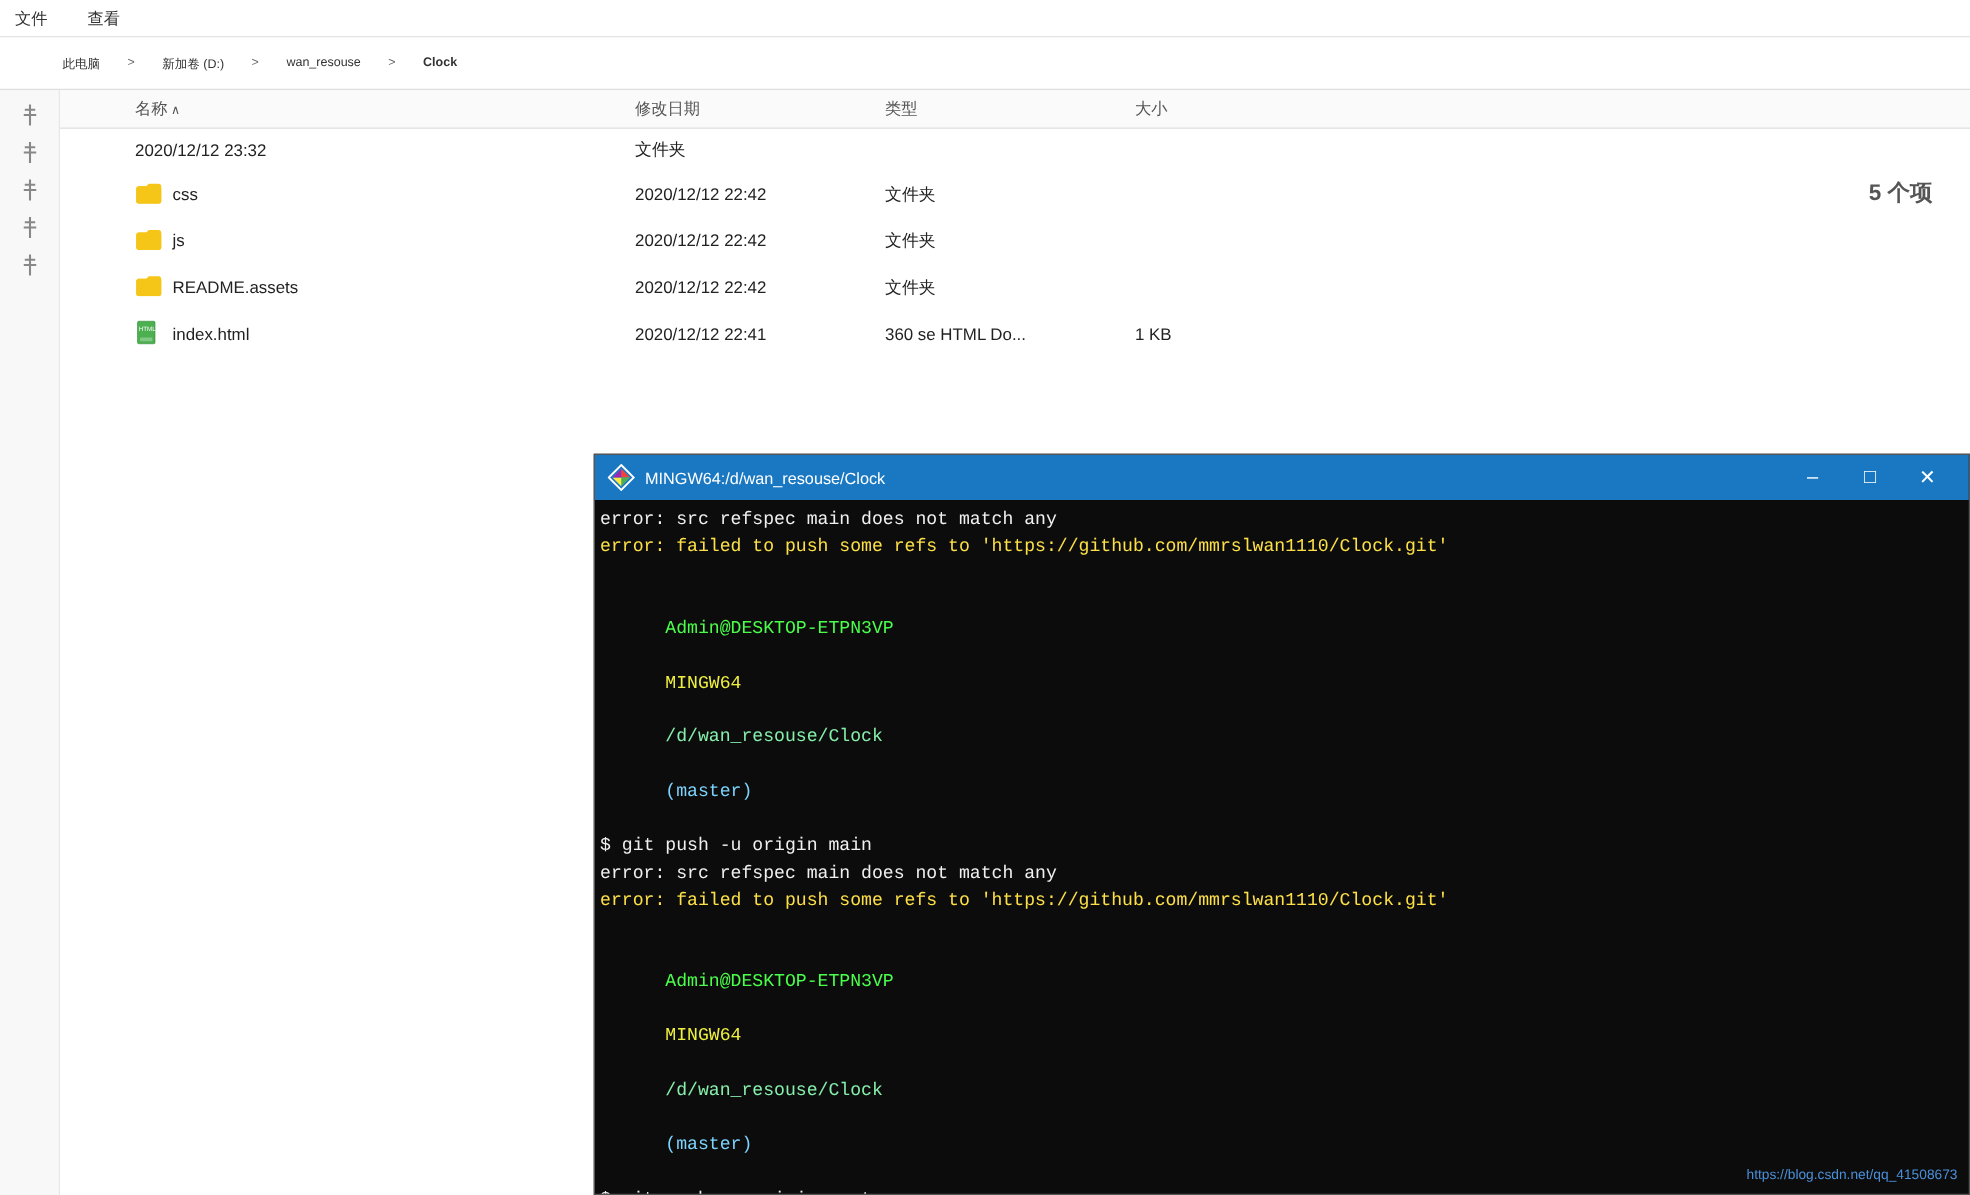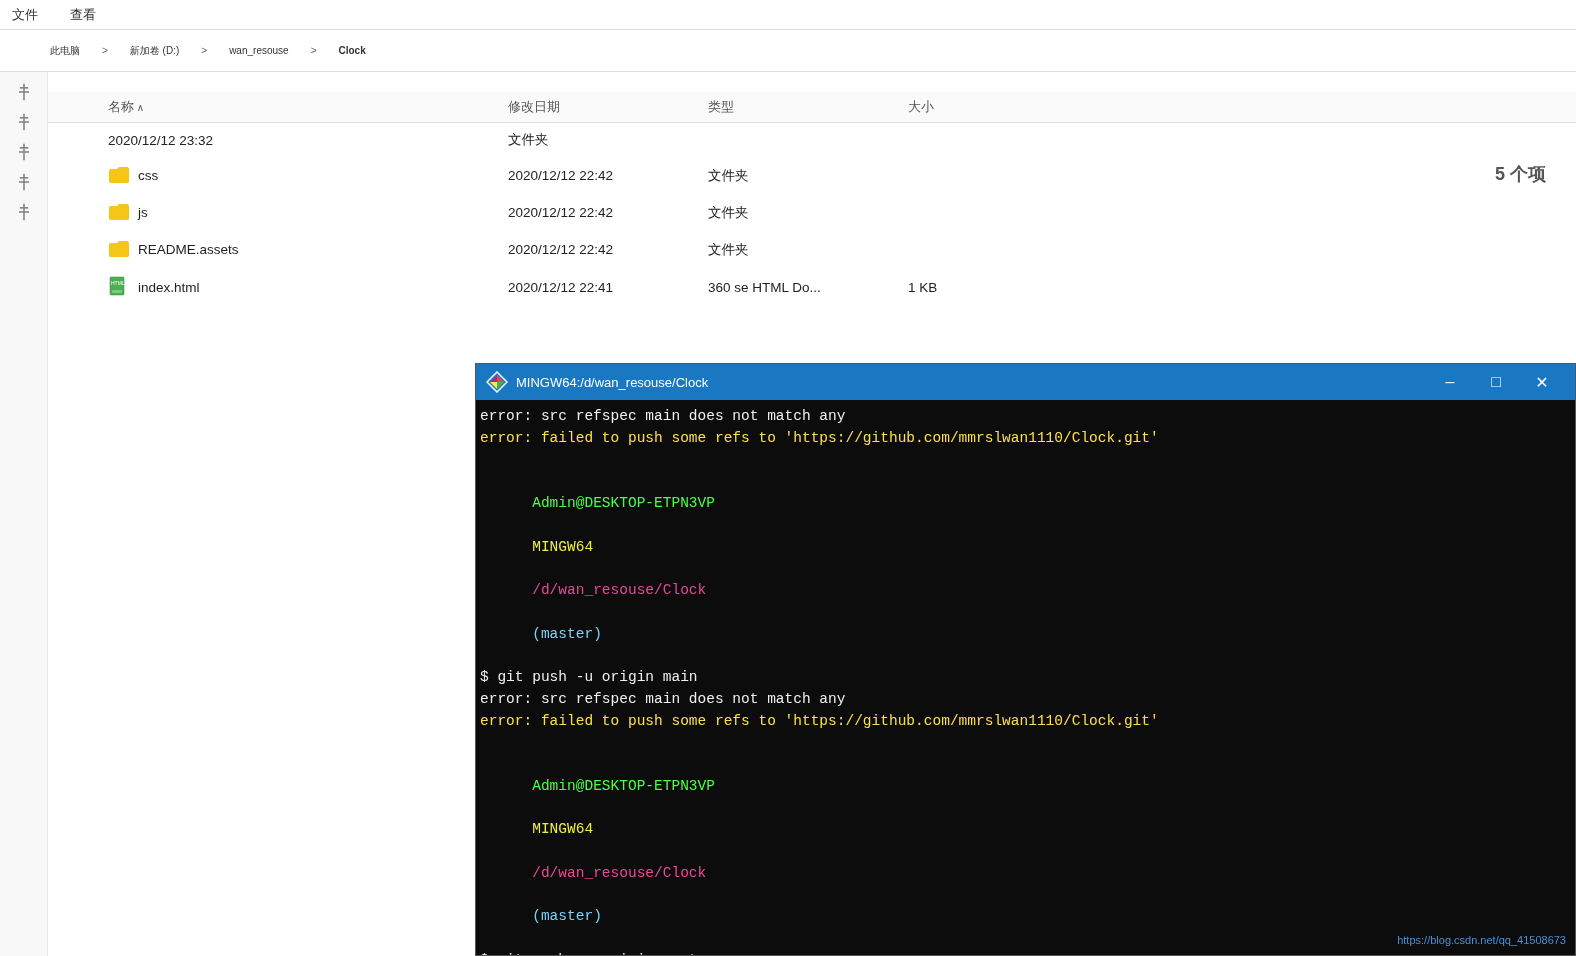--- a/index.html
+++ b/index.html
@@ -188,21 +188,21 @@
     .t-white { color: #f0f0f0; }
     .t-red { color: #fde047; }
 
     .t-line {
       display: block;
       white-space: pre;
     }
 
     .prompt-green { color: #4aff4a; }
     .prompt-yellow { color: #f0f040; }
-    .prompt-cyan { color: #ec4899; }
+    .prompt-cyan { color: #86efac; }
     .prompt-purple { color: #7dd3fc; }
 
     .watermark {
       position: absolute;
       bottom: 10px;
       right: 10px;
       font-size: 11px;
       color: #4a90d9;
       font-family: 'Segoe UI', sans-serif;
     }
@@ -251,21 +251,21 @@
           <line x1="7" y1="7" x2="17" y2="7"></line>
           <line x1="6" y1="12" x2="18" y2="12"></line>
         </svg>
       <svg class="pin-icon" viewBox="0 0 24 24" fill="none" stroke="#888" stroke-width="2">
           <line x1="12" y1="2" x2="12" y2="22"></line>
           <line x1="7" y1="7" x2="17" y2="7"></line>
           <line x1="6" y1="12" x2="18" y2="12"></line>
         </svg>
     </div>
 
-    <div class="file-list-area" style="position:relative;margin-top:20px;">
+    <div class="file-list-area" style="position:relative;">
 
       <div class="file-table-header">
         <span class="col-name">名称</span>
         <span>修改日期</span>
         <span>类型</span>
         <span>大小</span>
       </div>
 
       <span class="count-badge">5 个项</span>
 

